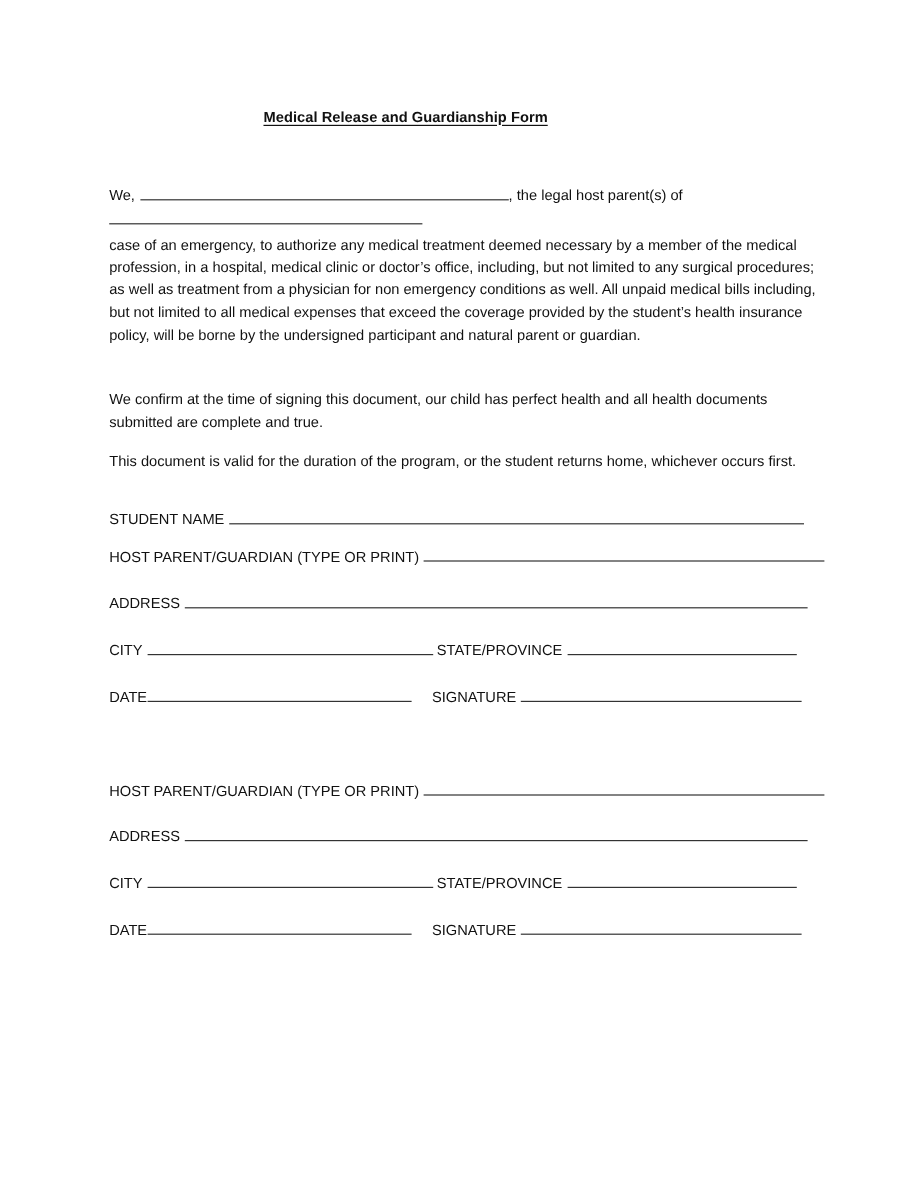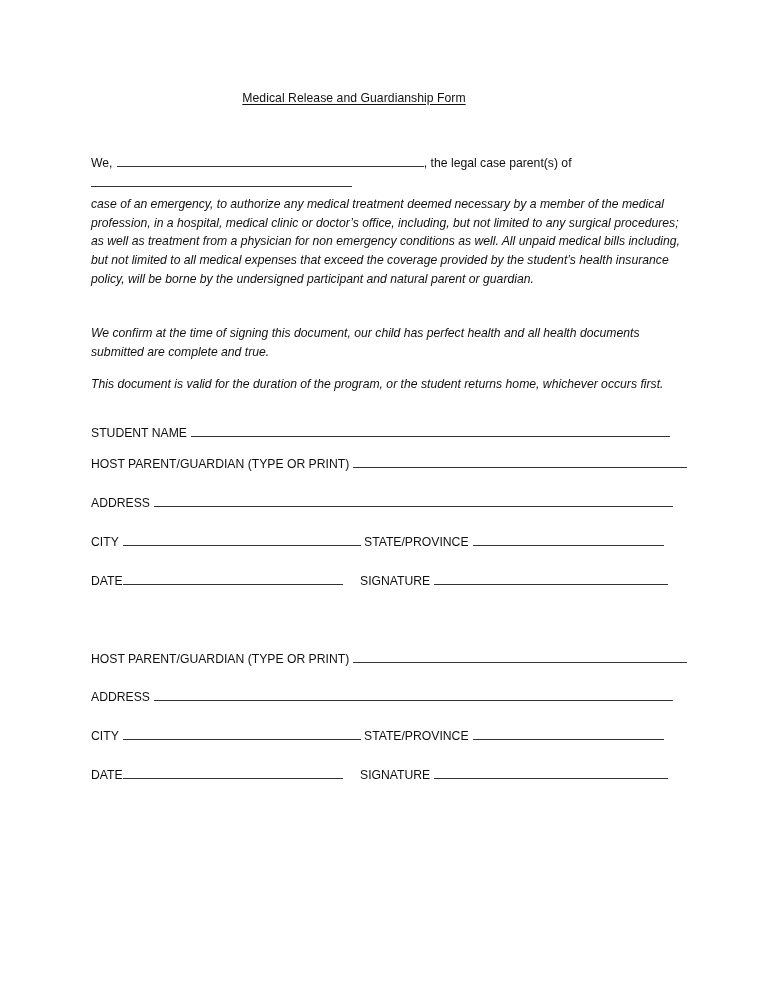--- a/index.html
+++ b/index.html
@@ -23,40 +23,38 @@
       height: 994px;
       background: #ffffff;
     }
     .title {
       position: absolute;
       left: 0;
       top: 91px;
       width: 676px;
       text-align: center;
       font-size: 12.2px;
-      font-weight: normal;
+      font-weight: bold;
       text-decoration: underline;
       text-underline-offset: 2px;
       letter-spacing: 0.05px;
-      margin-left: 16px;
     }
     .line {
       position: absolute;
       left: 91px;
       font-size: 12.2px;
       line-height: 18px;
       white-space: nowrap;
     }
     .para {
       position: absolute;
       left: 91px;
       width: 590px;
       font-size: 12.2px;
       line-height: 18.7px;
-      font-style: italic;
     }
     .blank {
       display: inline-block;
       border-bottom: 1px solid #333333;
       height: 11px;
       vertical-align: baseline;
     }
     .field-row {
       position: absolute;
       left: 91px;
@@ -77,21 +75,21 @@
   </style>
 </head>
 <body>
 
 <div class="page">
 
   <div class="title">Medical Release and Guardianship Form</div>
 
   <div class="line" style="top:154px;">
     <span>We,</span>
-    <span class="blank" style="width:307px; margin-left:1px;"></span><span>, the legal case parent(s) of</span>
+    <span class="blank" style="width:307px; margin-left:1px;"></span><span>, the legal host parent(s) of</span>
   </div>
 
   <div class="line" style="top:174px;">
     <span class="blank" style="width:261px;"></span>
   </div>
 
   <div class="para" style="top:195px;">case of an emergency, to authorize any medical treatment deemed necessary by a member of the medical profession, in a hospital, medical clinic or doctor’s office, including, but not limited to any surgical procedures; as well as treatment from a physician for non emergency conditions as well. All unpaid medical bills including, but not limited to all medical expenses that exceed the coverage provided by the student’s health insurance policy, will be borne by the undersigned participant and natural parent or guardian.</div>
   <div class="para" style="top:375px;">This document is valid for the duration of the program, or the student returns home, whichever occurs first.</div>
   <div class="para" style="top:324px;">We confirm at the time of signing this document, our child has perfect health and all health documents submitted are complete and true.</div>
 

